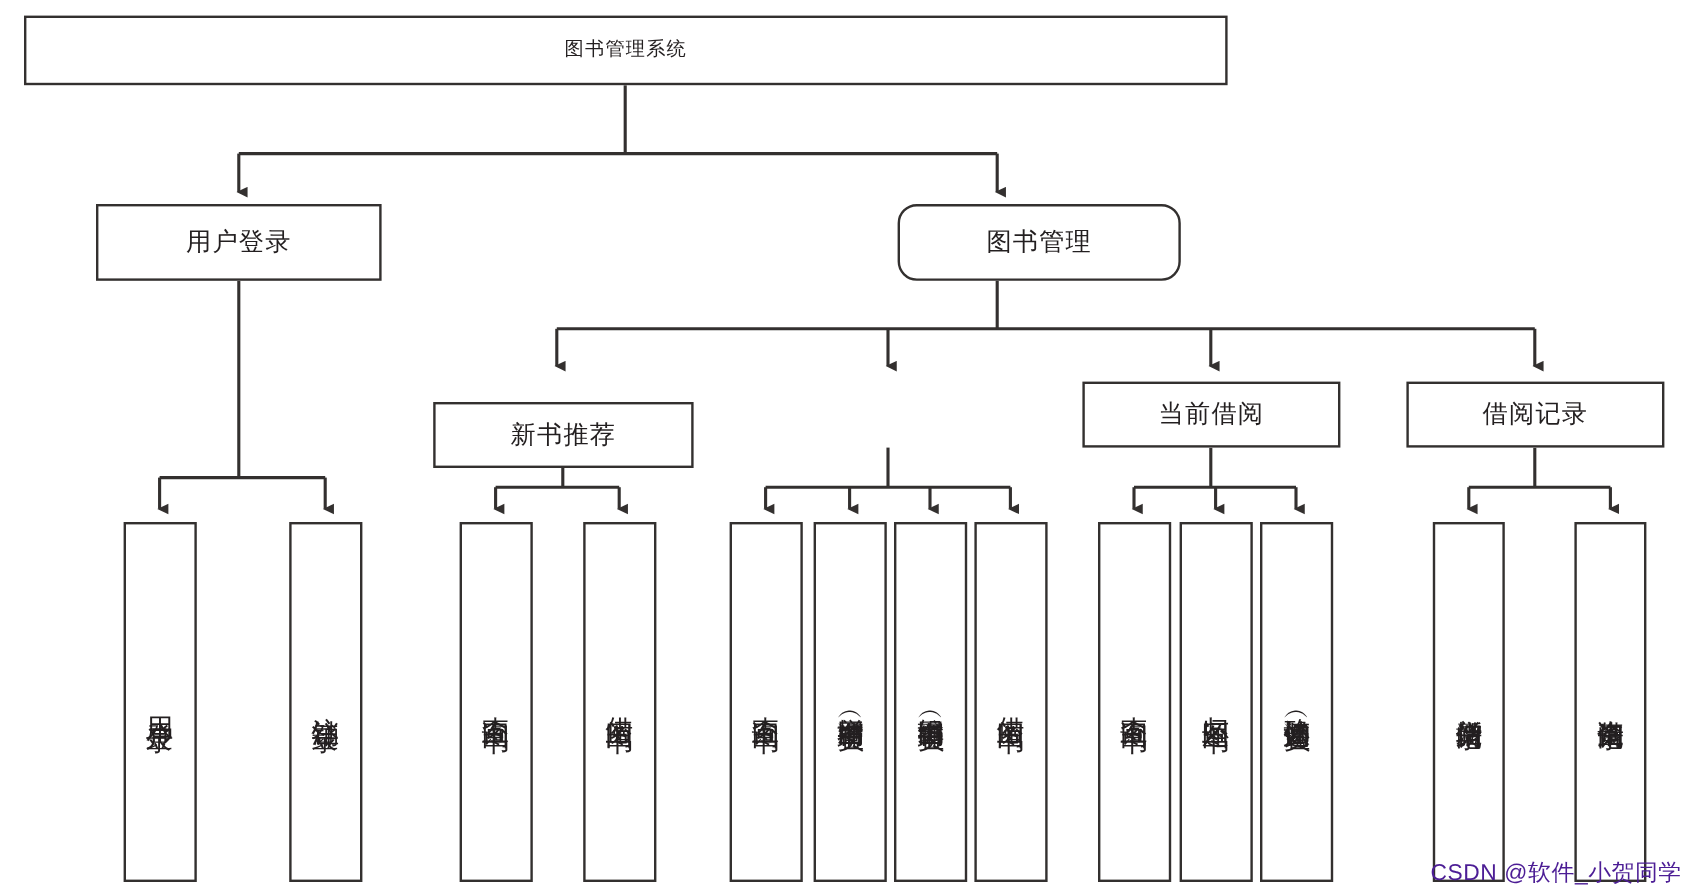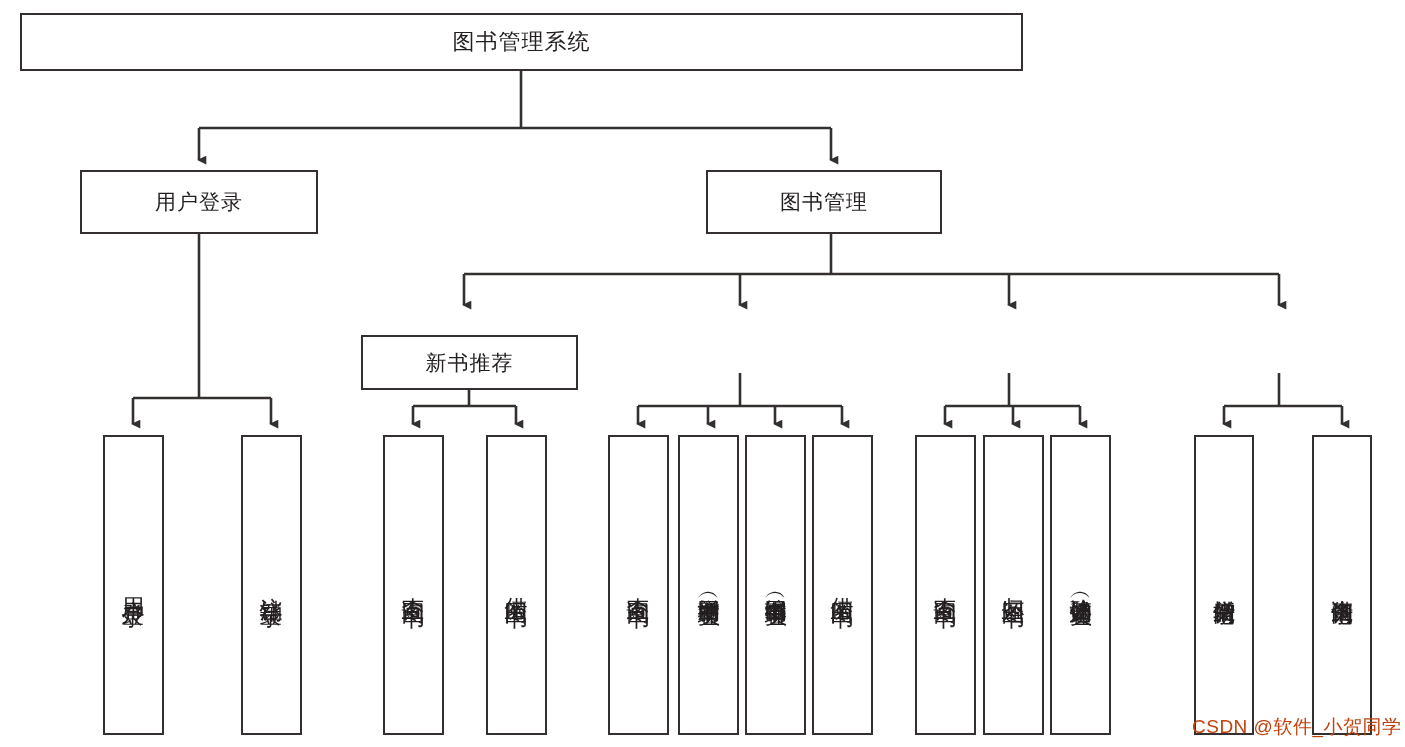--- a/index.html
+++ b/index.html
@@ -35,40 +35,40 @@
     justify-content: center;
     color: #231f20;
   }
   .node-h {
     font-size: 21px;
     letter-spacing: 1px;
     line-height: 1.1;
     white-space: nowrap;
   }
   .node-root {
-    font-size: 22px;
+    font-size: 16px;
   }
   .node-v {
     writing-mode: vertical-rl;
     text-orientation: upright;
     font-size: 23px;
     line-height: 1.22;
     letter-spacing: 3px;
     white-space: nowrap;
     text-align: center;
   }
   .node-v.tight {
     letter-spacing: 1px;
     line-height: 1.12;
     font-size: 22px;
   }
   .watermark {
     position: absolute;
     font-size: 19px;
-    color: #c2410c;
+    color: #4c1d95;
     letter-spacing: 0.5px;
     white-space: nowrap;
   }
 </style>
 </head>
 <body>
 
 <div id="canvas">
 
   <svg id="edges" viewBox="0 0 1405 747">
@@ -121,26 +121,32 @@
     </g>
   </svg>
 
   <div class="node node-h node-root" style="left:20px; top:13px; width:1003px; height:58px;">
     <span>图书管理系统</span>
   </div>
 
   <div class="node node-h" style="left:80px; top:170px; width:238px; height:64px;">
     <span>用户登录</span>
   </div>
-  <div class="node node-h" style="left:706px; top:170px; width:236px; height:64px;">
+  <div class="node node-h" style="left:748px; top:170px; width:236px; height:64px;border-radius:16px;">
     <span>图书管理</span>
   </div>
 
   <div class="node node-h" style="left:361px; top:335px; width:217px; height:55px;">
     <span>新书推荐</span>
+  </div>
+  <div class="node node-h" style="left:902px; top:318px; width:215px; height:55px;">
+    <span>当前借阅</span>
+  </div>
+  <div class="node node-h" style="left:1172px; top:318px; width:215px; height:55px;">
+    <span>借阅记录</span>
   </div>
 
   <div class="node node-v" style="left:103px; top:435px; width:61px; height:300px;">
     <span>用户登录</span>
   </div>
   <div class="node node-v" style="left:241px; top:435px; width:61px; height:300px;">
     <span>注销登录</span>
   </div>
 
   <div class="node node-v" style="left:383px; top:435px; width:61px; height:300px;">

